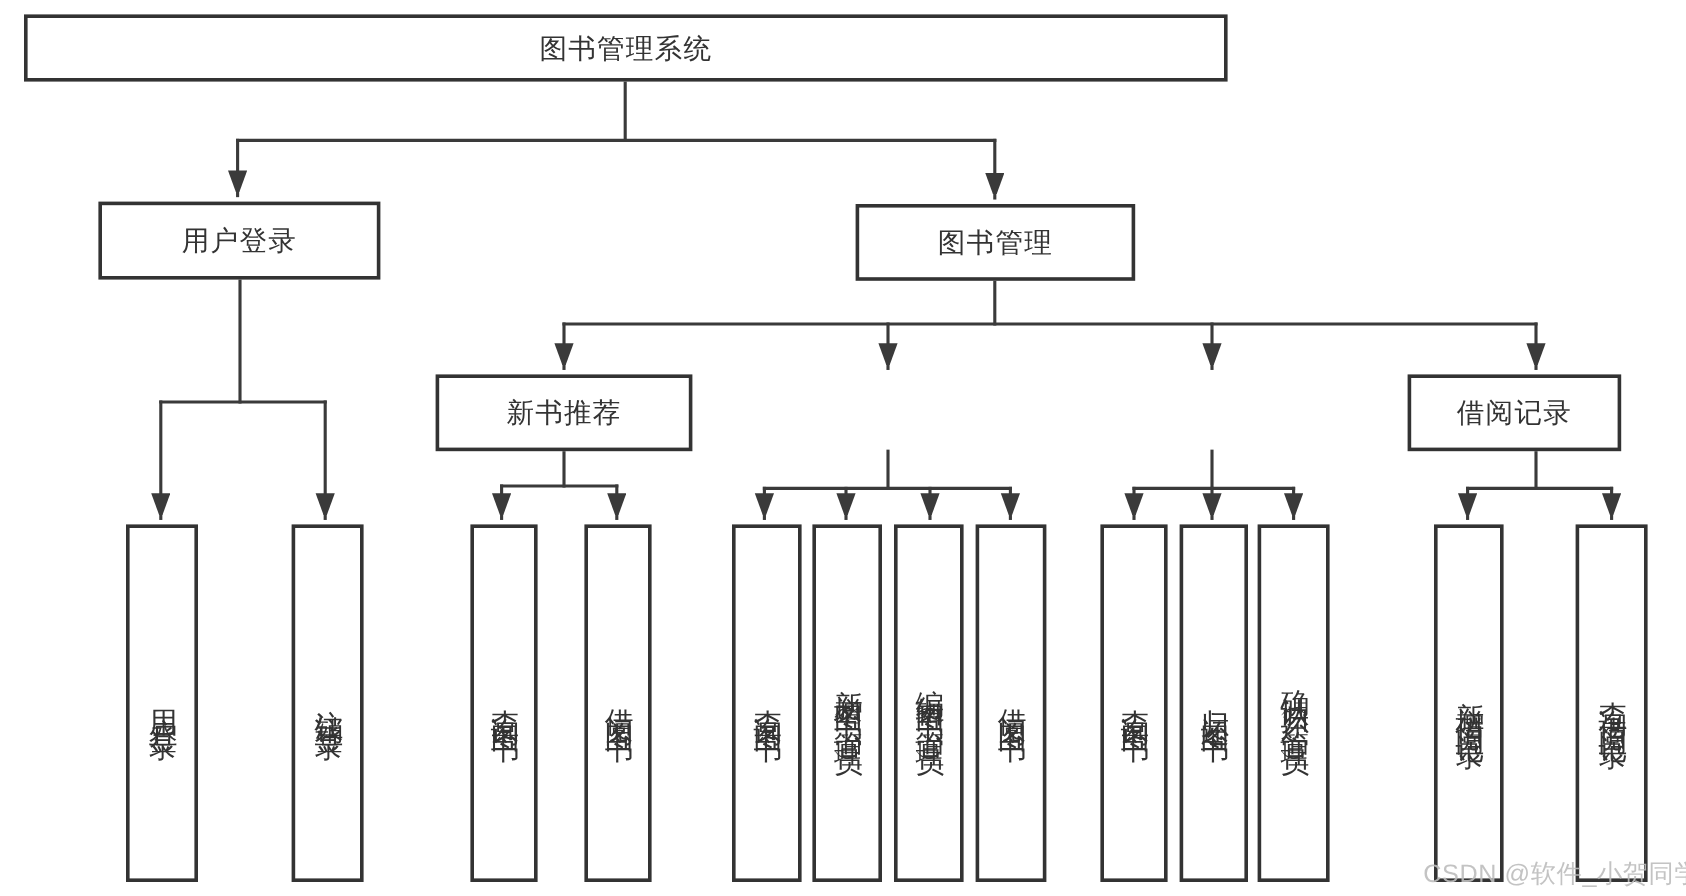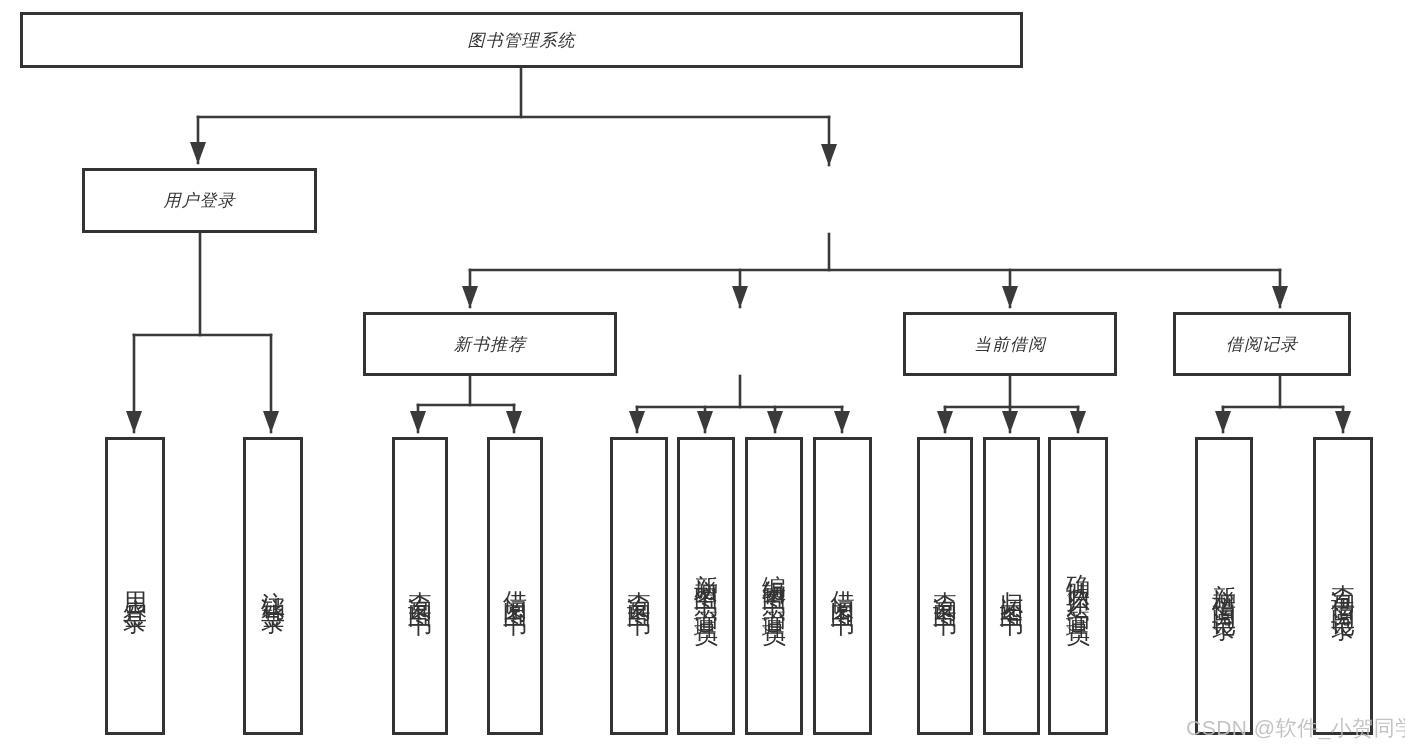--- a/index.html
+++ b/index.html
@@ -21,24 +21,23 @@
     position: absolute;
     box-sizing: border-box;
     border: 3px solid #333333;
     background: #ffffff;
     display: flex;
     align-items: center;
     justify-content: center;
     color: #333333;
   }
   .box.h .lbl {
-    font-size: 17px;
+    font-size: 23px;
     letter-spacing: 1px;
     white-space: nowrap;
-    font-style: italic;
   }
   .box.v .lbl {
     writing-mode: vertical-rl;
     text-orientation: mixed;
     font-size: 24px;
     line-height: 1;
     letter-spacing: 7px;
     white-space: nowrap;
   }
   .watermark {
@@ -108,26 +107,26 @@
     </g>
   </svg>
 
   <div class="box h" style="left:20px;top:12px;width:1003px;height:56px">
     <span class="lbl">图书管理系统</span>
   </div>
 
   <div class="box h" style="left:82px;top:168px;width:235px;height:65px">
     <span class="lbl">用户登录</span>
   </div>
+  <div class="box h" style="left:713px;top:170px;width:233px;height:64px">
+    <span class="lbl">图书管理</span>
+  </div>
 
-  <div class="box h" style="left:363px;top:312px;width:254px;height:64px">
+  <div class="box h" style="left:363px;top:312px;width:214px;height:64px">
     <span class="lbl">新书推荐</span>
-  </div>
-  <div class="box h" style="left:903px;top:312px;width:214px;height:64px">
-    <span class="lbl">当前借阅</span>
   </div>
   <div class="box h" style="left:1173px;top:312px;width:178px;height:64px">
     <span class="lbl">借阅记录</span>
   </div>
 
   <div class="box v" style="left:105px;top:437px;width:60px;height:298px">
     <span class="lbl">用户登录</span>
   </div>
   <div class="box v" style="left:243px;top:437px;width:60px;height:298px">
     <span class="lbl">注销登录</span>

